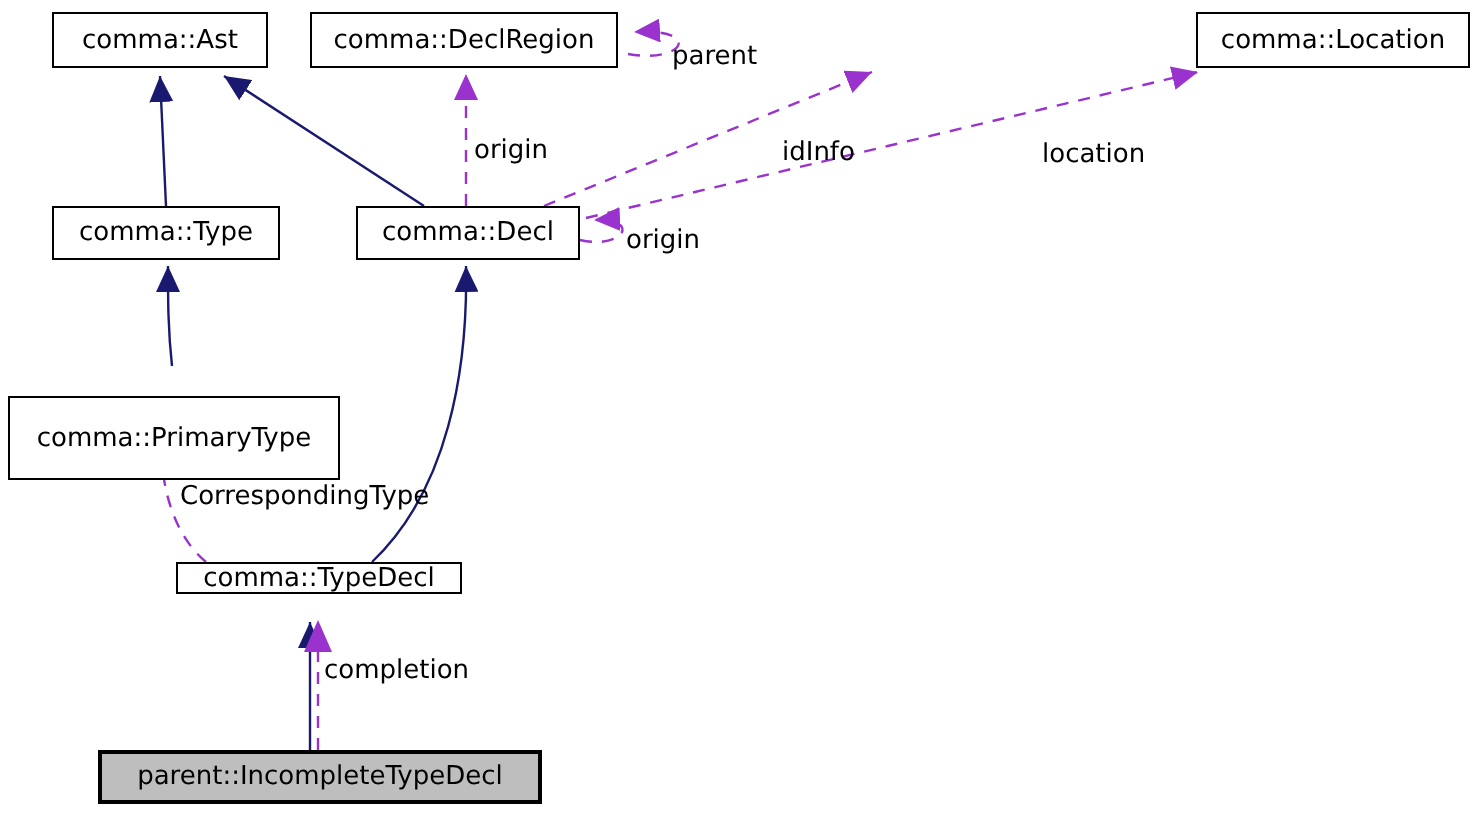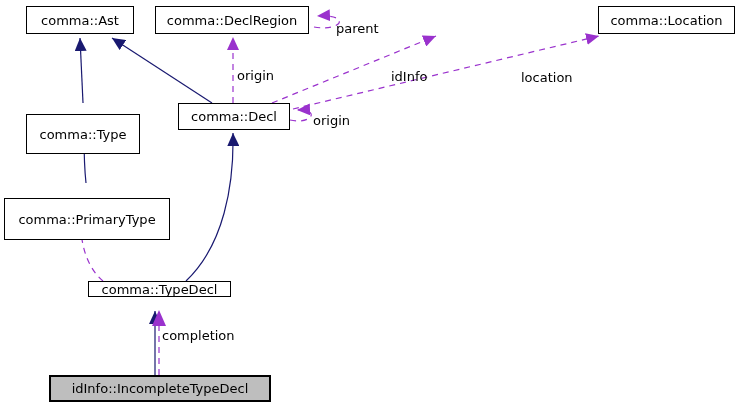--- a/index.html
+++ b/index.html
@@ -75,26 +75,27 @@
     <path class="use" d="M 290,120 C 312,125 321,109 297,110" marker-end="url(#arrow-pur)"></path>
     <path class="use" d="M 272,103 L 436,36" marker-end="url(#arrow-pur)"></path>
     <path class="use" d="M 293,109 L 599,36" marker-end="url(#arrow-pur)"></path>
     <path class="use" d="M 103,281 C 85,266 79,238 81,213" marker-end="url(#arrow-pur)"></path>
     <path class="use" d="M 159,375 L 159,310" marker-end="url(#arrow-pur-lg)"></path>
   </svg>
 
   <div class="node" style="left:26px;top:6px;width:108px;height:28px">comma::Ast</div>
   <div class="node" style="left:155px;top:6px;width:154px;height:28px">comma::DeclRegion</div>
   <div class="node" style="left:598px;top:6px;width:137px;height:28px">comma::Location</div>
-  <div class="node" style="left:26px;top:114px;width:114px;height:40px">comma::Type</div>
+  <div class="node" style="left:26px;top:103px;width:114px;height:27px">comma::Type</div>
   <div class="node" style="left:178px;top:103px;width:112px;height:27px">comma::Decl</div>
   <div class="node" style="left:4px;top:198px;width:166px;height:42px">comma::PrimaryType</div>
   <div class="node" style="left:88px;top:281px;width:143px;height:16px">comma::TypeDecl</div>
-  <div class="node focus" style="left:49px;top:375px;width:222px;height:27px">idInfo::IncompleteTypeDecl</div>
+  <div class="node focus" style="left:49px;top:375px;width:222px;height:27px">parent::IncompleteTypeDecl</div>
 
   <span class="edge-label" style="left:336px;top:10px">parent</span>
   <span class="edge-label" style="left:237px;top:57px">origin</span>
   <span class="edge-label" style="left:391px;top:58px">idInfo</span>
   <span class="edge-label" style="left:521px;top:59px">location</span>
   <span class="edge-label" style="left:313px;top:102px">origin</span>
+  <span class="edge-label" style="left:90px;top:230px">CorrespondingType</span>
   <span class="edge-label" style="left:162px;top:317px">completion</span>
 
 </div>
 
 </body></html>

